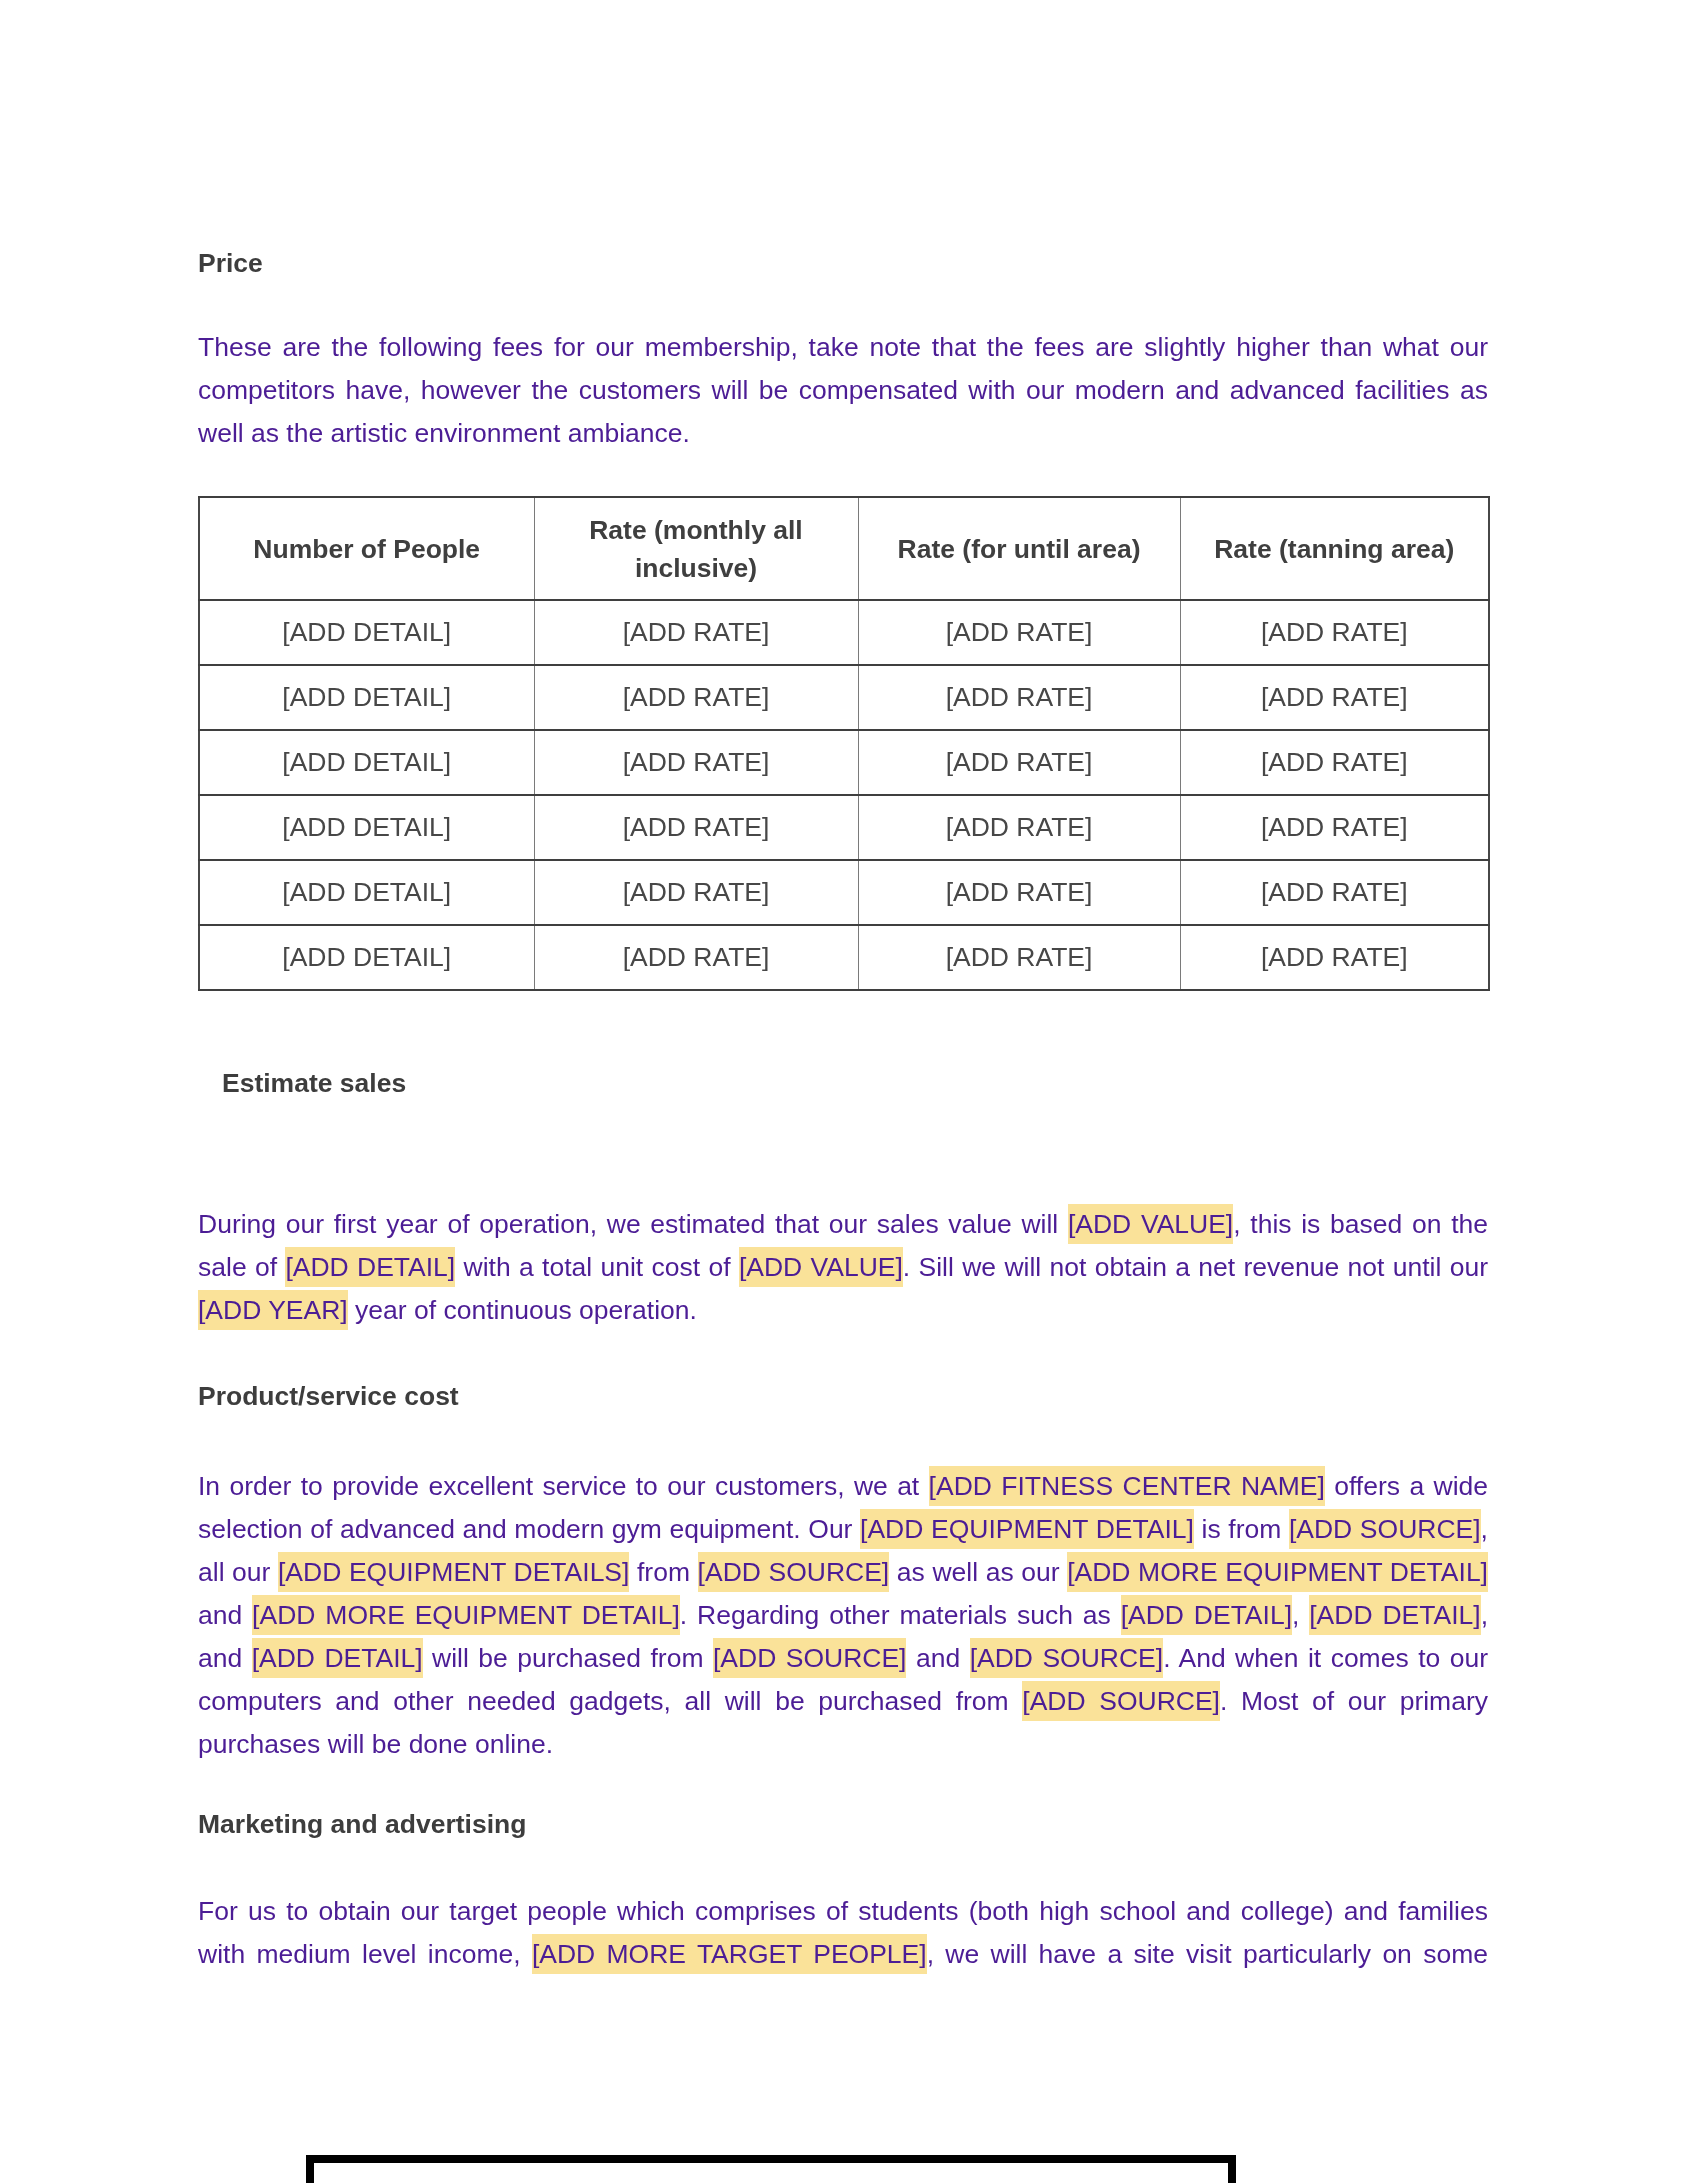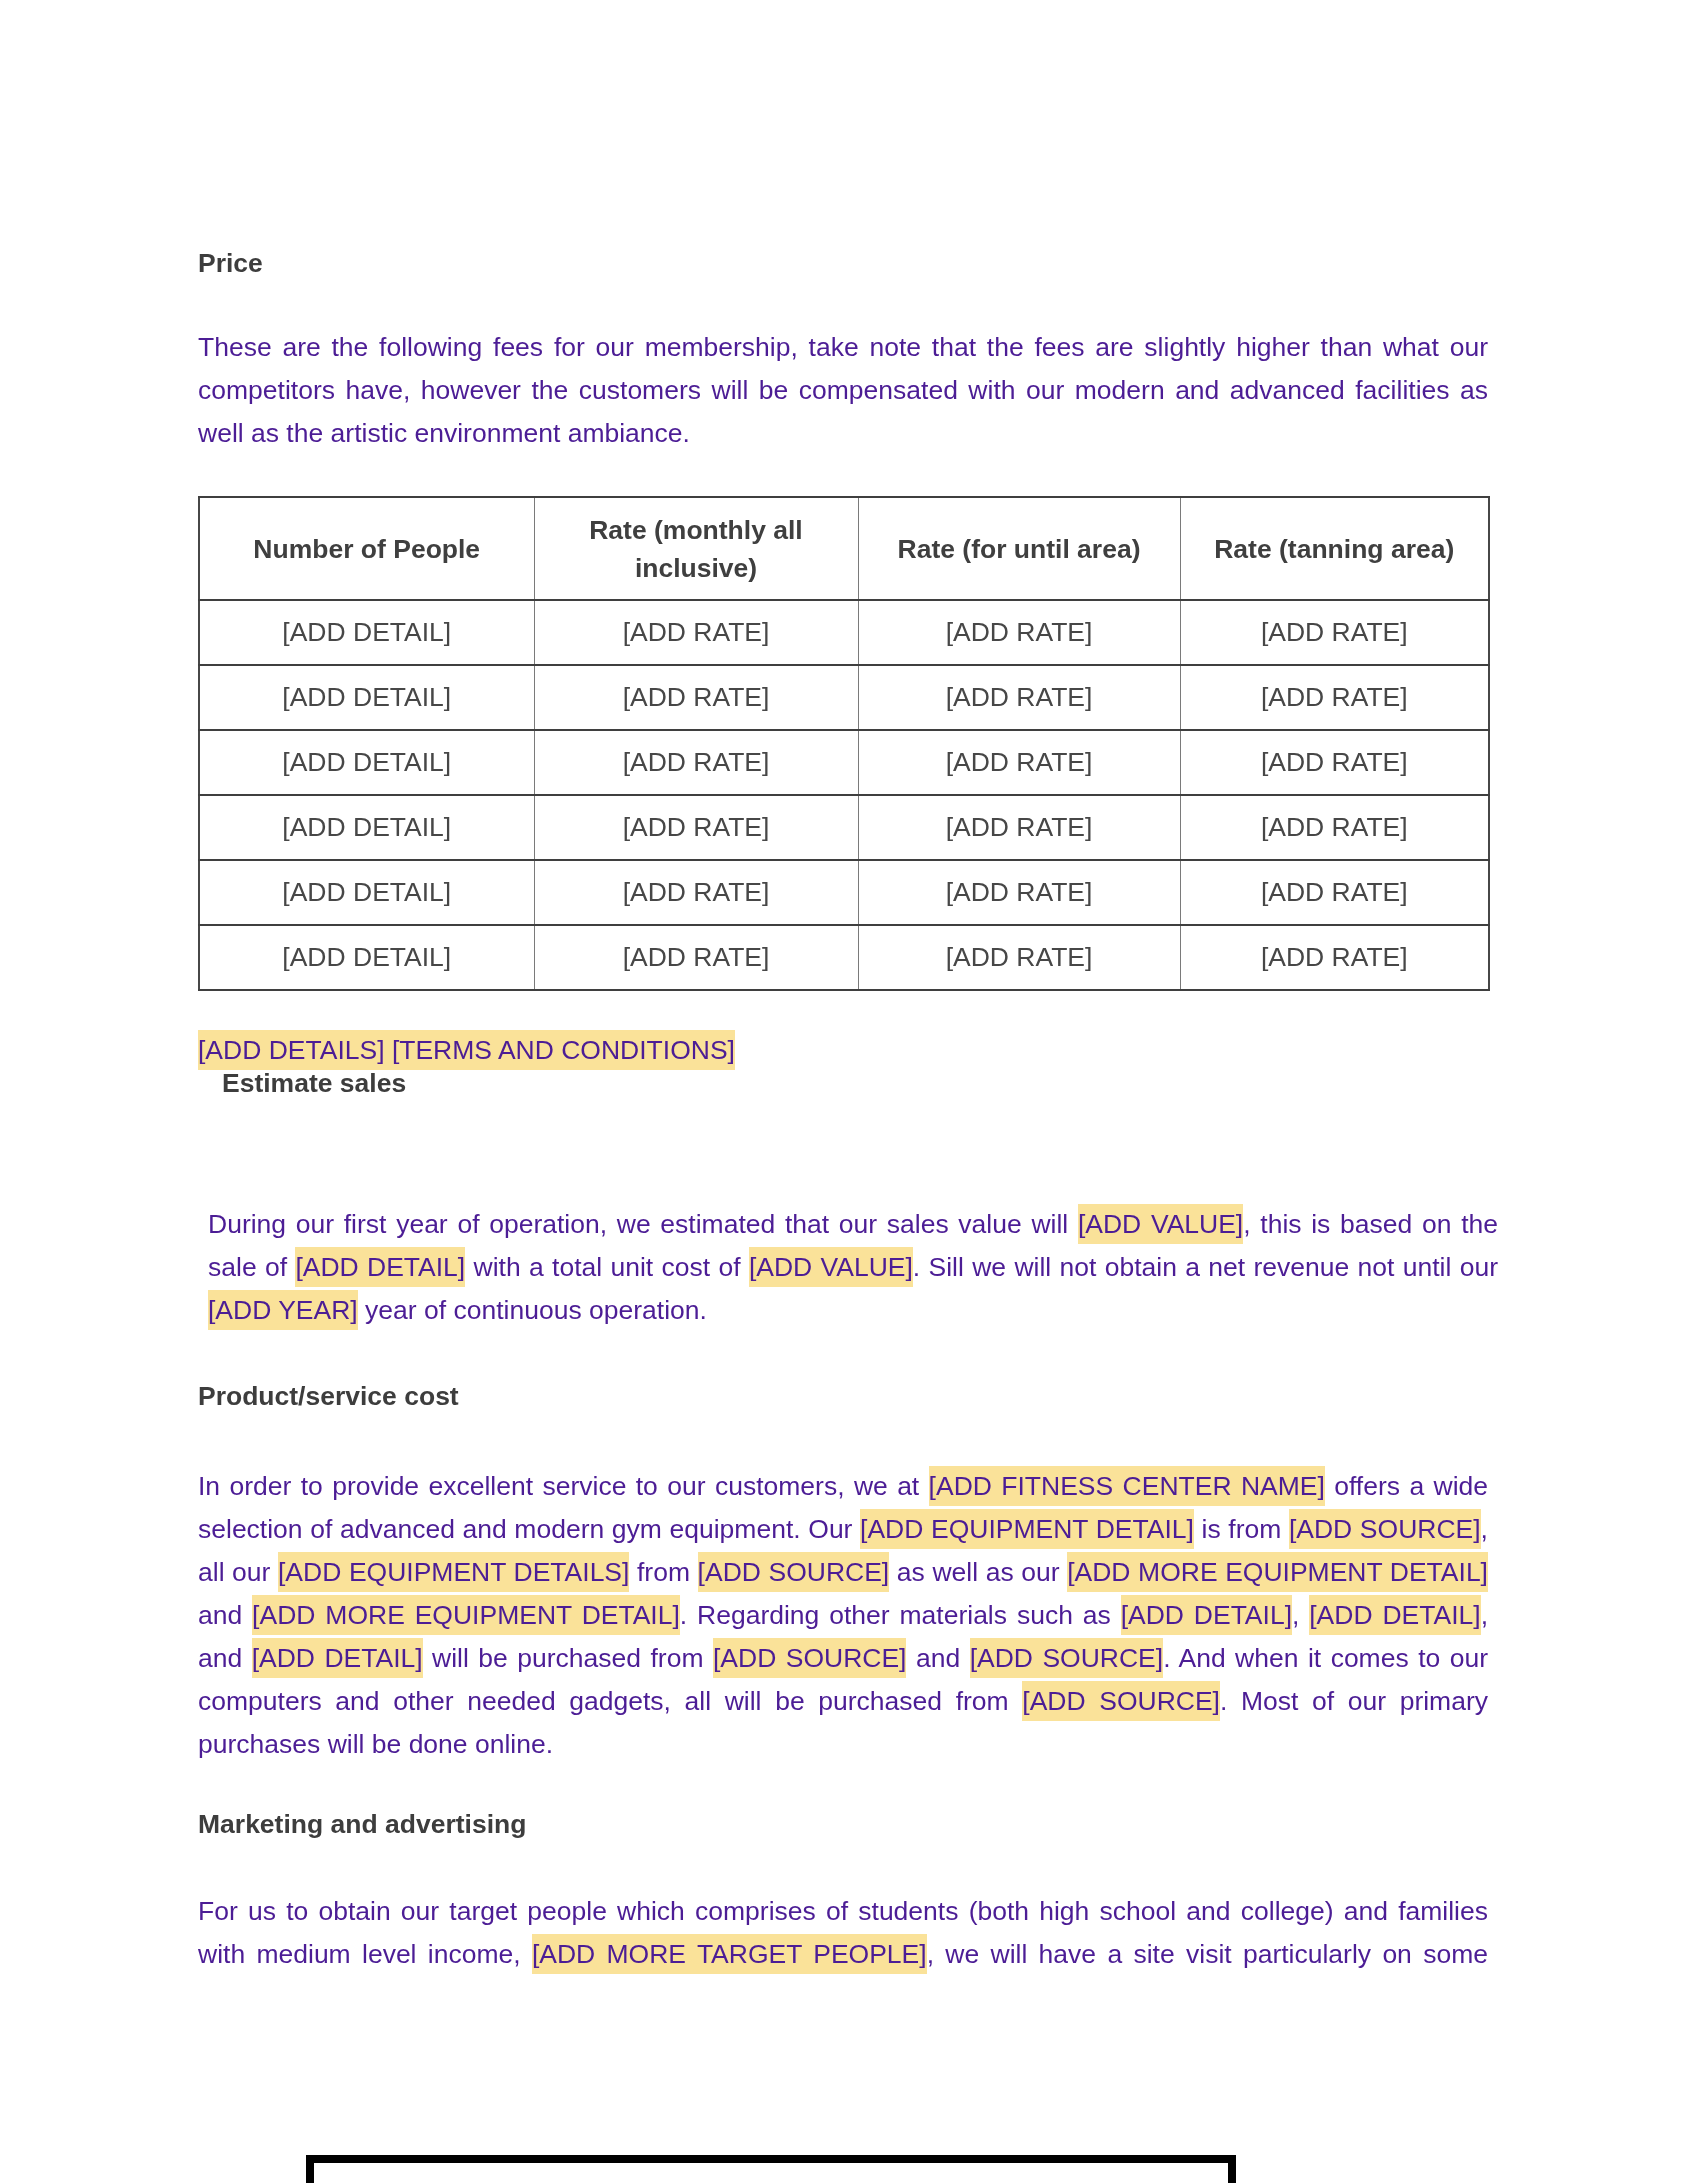--- a/index.html
+++ b/index.html
@@ -34,21 +34,21 @@
   .hl {
     background: #fae299;
     padding: 4.6px 0;
     box-decoration-break: clone;
     -webkit-box-decoration-break: clone;
   }
   #h-price    { top: 248px; }
   #p-intro    { top: 326px; }
   #p-terms    { top: 1029px; }
   #h-estimate { top: 1068px; margin-left: 24px; }
-  #p-estimate { top: 1203px; margin-left: 10px; }
+  #p-estimate { top: 1203px; }
   #h-product  { top: 1381px; }
   #p-product  { top: 1465px; }
   #h-marketing{ top: 1809px; }
   #p-marketing{ top: 1890px; }
 
   table.fees {
     position: absolute;
     left: 198px;
     top: 496px;
     width: 1291px;
@@ -145,21 +145,20 @@
         </tr>
         <tr>
           <td>[ADD DETAIL]</td>
           <td>[ADD RATE]</td>
           <td>[ADD RATE]</td>
           <td>[ADD RATE]</td>
         </tr>
       </tbody>
   </table>
 
-  <div class="para" id="p-terms"><span class="hl">[ADD DETAILS] [TERMS AND CONDITIONS]</span></div>
 
   <div class="heading" id="h-estimate">Estimate sales</div>
 
   <div class="para" id="p-estimate"><span>During our first year of operation, we estimated that our sales value will </span><span class="hl">[ADD VALUE]</span><span>, this is based on the sale of </span><span class="hl">[ADD DETAIL]</span><span> with a total unit cost of </span><span class="hl">[ADD VALUE]</span><span>. Sill we will not obtain a net revenue not until our </span><span class="hl">[ADD YEAR]</span><span> year of continuous operation.</span></div>
 
   <div class="heading" id="h-product">Product/service cost</div>
 
   <div class="para" id="p-product"><span>In order to provide excellent service to our customers, we at </span><span class="hl">[ADD FITNESS CENTER NAME]</span><span> offers a wide selection of advanced and modern gym equipment. Our </span><span class="hl">[ADD EQUIPMENT DETAIL]</span><span> is from </span><span class="hl">[ADD SOURCE]</span><span>, all our </span><span class="hl">[ADD EQUIPMENT DETAILS]</span><span> from </span><span class="hl">[ADD SOURCE]</span><span> as well as our </span><span class="hl">[ADD MORE EQUIPMENT DETAIL]</span><span> and </span><span class="hl">[ADD MORE EQUIPMENT DETAIL]</span><span>. Regarding other materials such as </span><span class="hl">[ADD DETAIL]</span><span>, </span><span class="hl">[ADD DETAIL]</span><span>, and </span><span class="hl">[ADD DETAIL]</span><span> will be purchased from </span><span class="hl">[ADD SOURCE]</span><span> and </span><span class="hl">[ADD SOURCE]</span><span>. And when it comes to our computers and other needed gadgets, all will be purchased from </span><span class="hl">[ADD SOURCE]</span><span>. Most of our primary purchases will be done online.</span></div>
 
   <div class="heading" id="h-marketing">Marketing and advertising</div>

